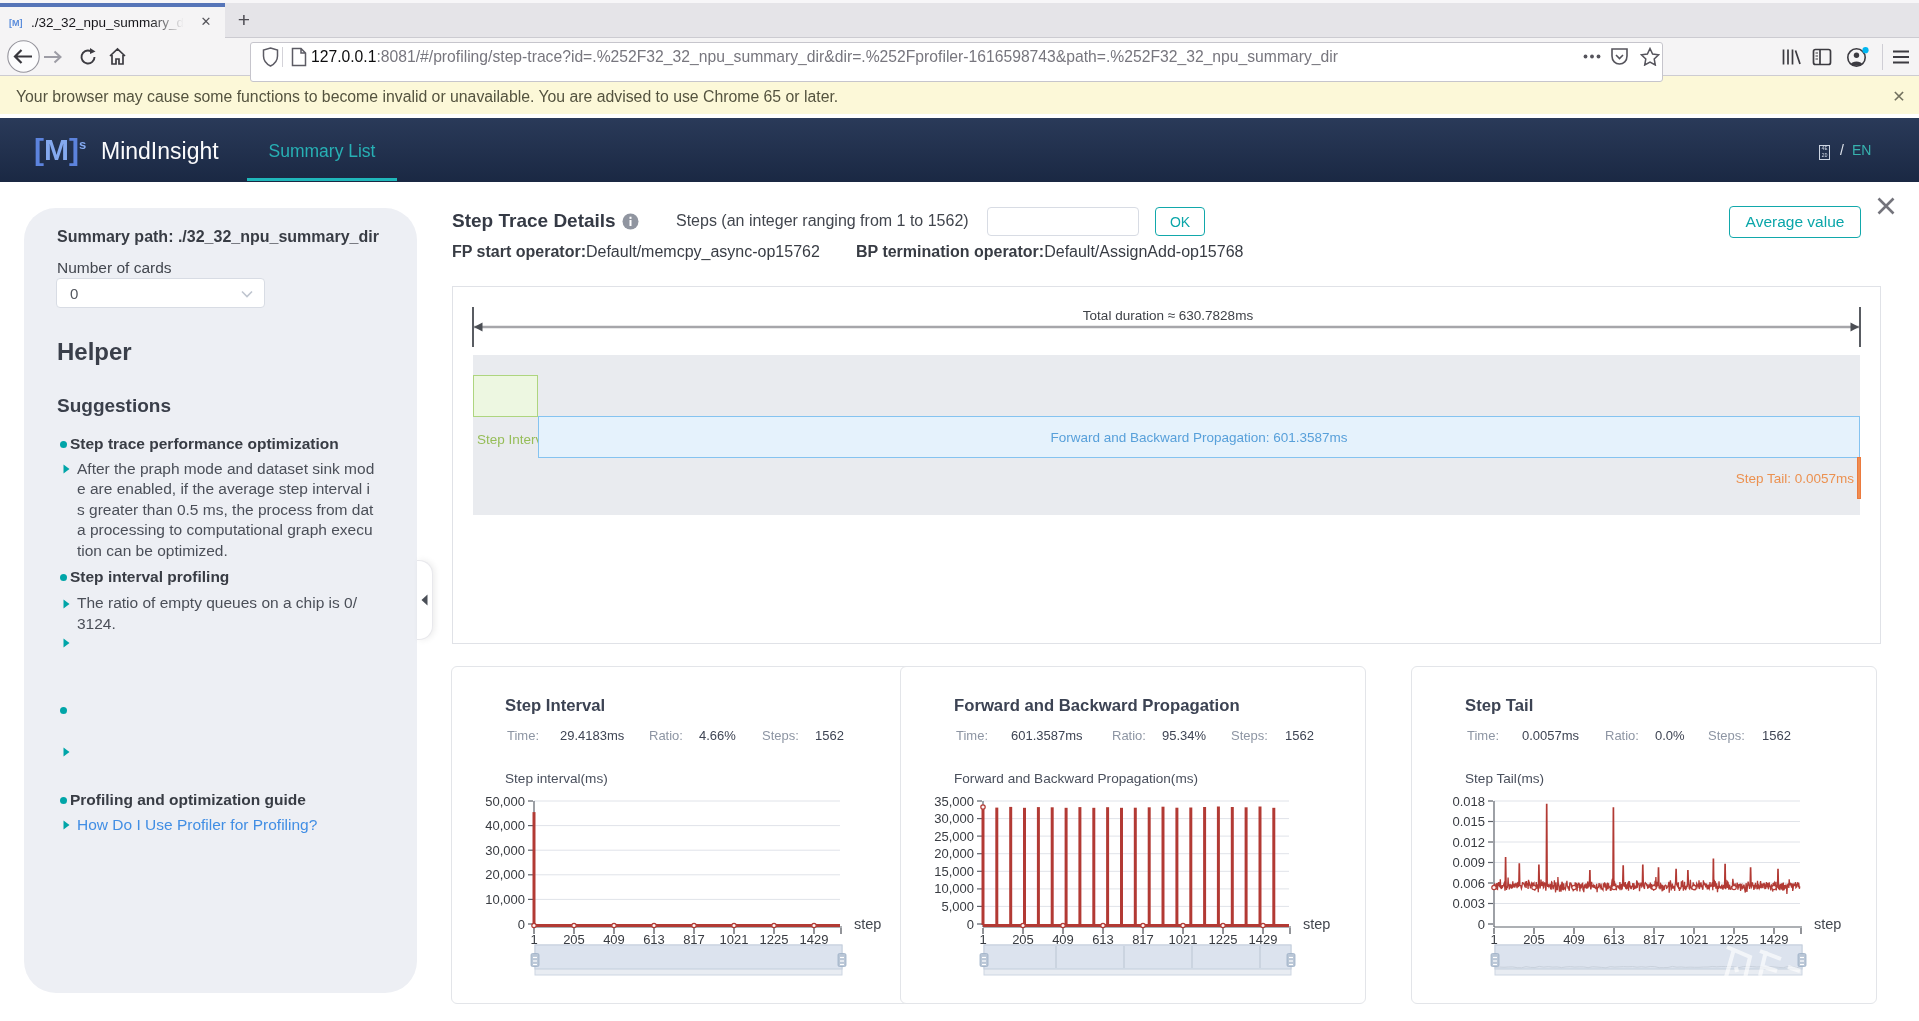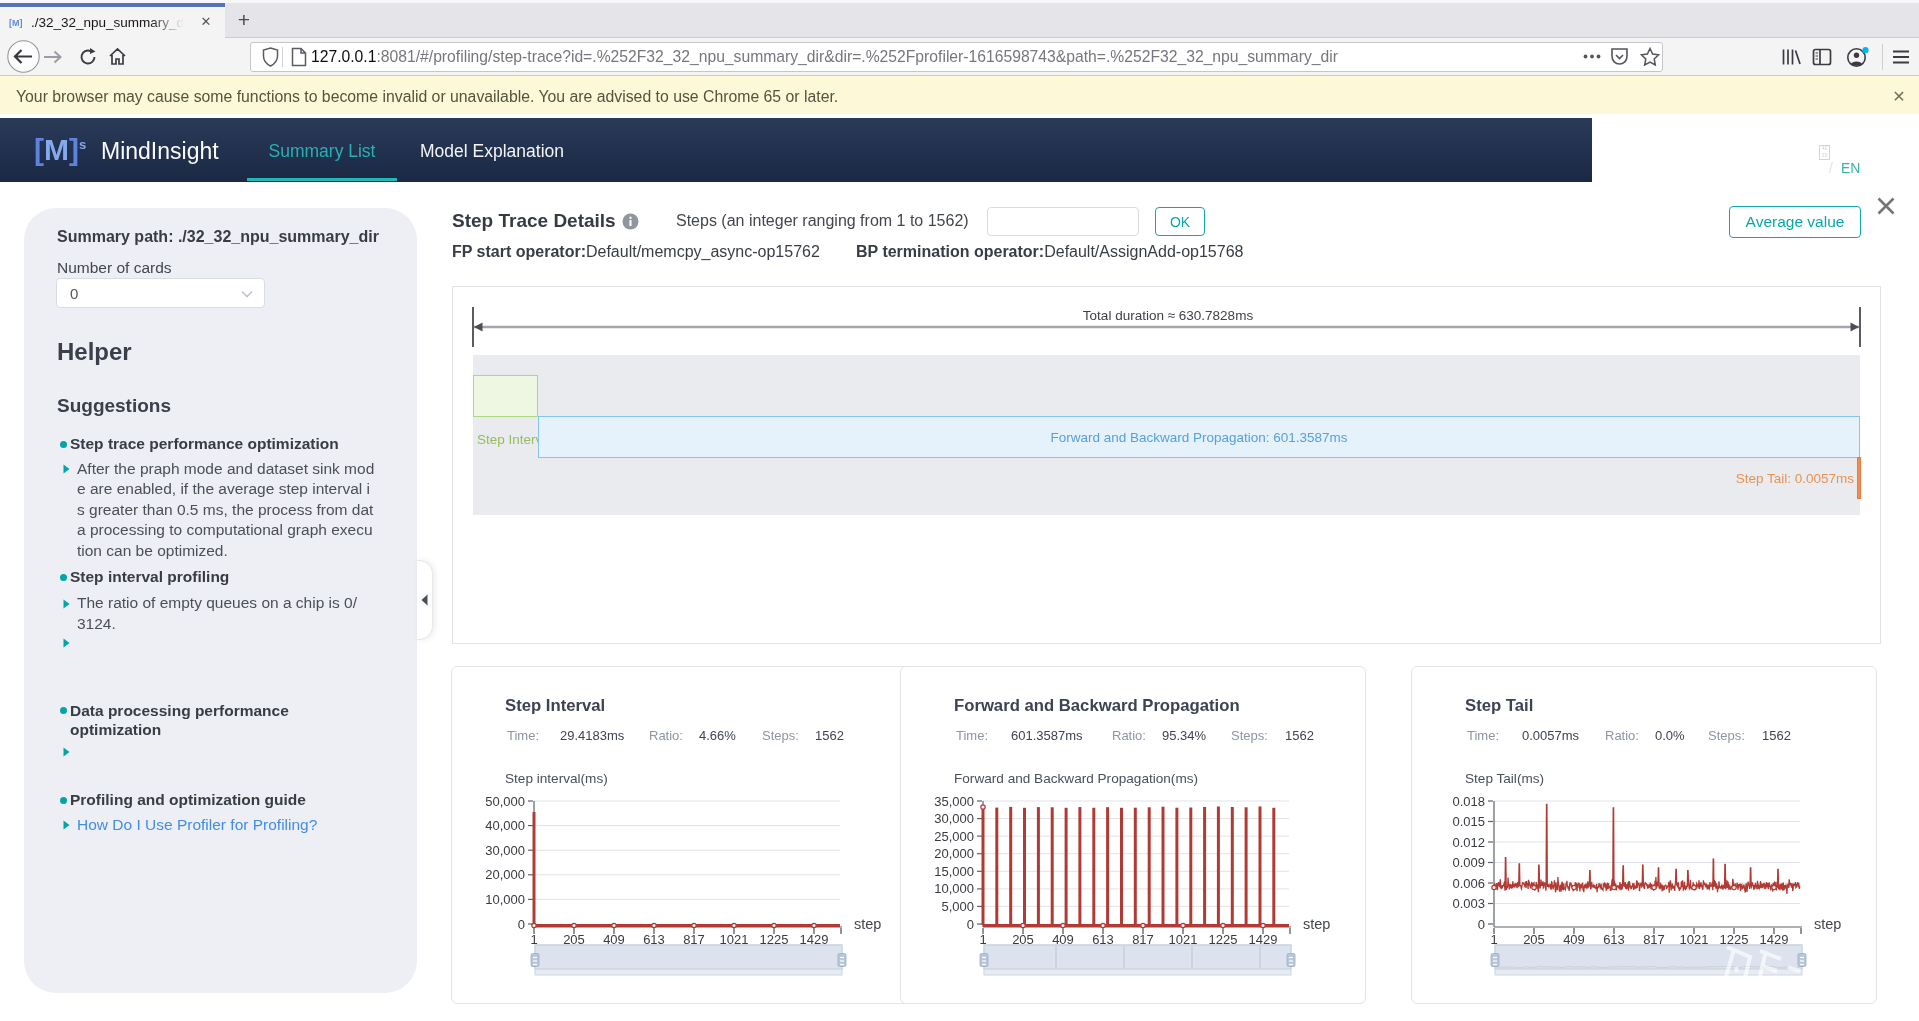--- a/index.html
+++ b/index.html
@@ -10,30 +10,30 @@
 #tabbar .topline{position:absolute;left:0;top:0;width:100%;height:3px;background:#f7f6f8;}
 #tabbar .botline{position:absolute;left:225px;top:37px;right:0;height:1px;background:#cccbd1;}
 #tab{position:absolute;left:0;top:3px;width:225px;height:35px;background:#f5f4f5;}
 #tab .accent{position:absolute;left:0;top:0;width:100%;height:4px;background:#5675b8;}
 #tab .fav{position:absolute;left:9px;top:13px;width:17px;height:15px;font-size:9px;font-weight:bold;color:#5a8cdb;line-height:15px;}
 #tab .title{position:absolute;left:31px;top:12px;width:160px;height:18px;font-size:13.5px;color:#16161a;white-space:nowrap;overflow:hidden;}
 #tab .fade{position:absolute;left:150px;top:5px;width:42px;height:28px;background:linear-gradient(90deg,rgba(245,244,245,0),#f5f4f5 80%);}
 #tab .close{position:absolute;left:198px;top:11px;width:16px;height:16px;color:#55545a;font-size:13px;line-height:16px;text-align:center;}
 #newtab{position:absolute;left:232px;top:8px;width:24px;height:24px;color:#4e4d53;font-size:21px;line-height:23px;text-align:center;font-weight:300;}
 #toolbar{position:absolute;left:0;top:38px;width:1919px;height:38px;background:#f5f4f5;border-bottom:1px solid #cdccd2;}
-#urlbar{position:absolute;left:250px;top:42px;width:1413px;height:30px;background:#fff;border:1px solid #c6c5cc;border-radius:3px;z-index:1;}
+#urlbar{position:absolute;left:250px;top:42px;width:1413px;height:40px;background:#fff;border:1px solid #c6c5cc;border-radius:3px;z-index:1;}
 #urltext{position:absolute;left:60px;top:5px;font-size:15.7px;color:#0c0c0d;white-space:nowrap;}
 #urltext .gray{color:#77767e;}
 #urlsep{position:absolute;left:31px;top:4px;width:1px;height:20px;background:#d4d3d9;}
 
 #notice{position:absolute;left:0;top:76px;width:1919px;height:38px;background:#fcf8d8;}
 #notice .txt{position:absolute;left:16px;top:12px;font-size:15.8px;color:#54533f;}
 #notice .x{position:absolute;left:1889px;top:11px;width:20px;height:20px;color:#72715f;font-size:16px;line-height:20px;text-align:center;}
 
-#apphead{position:absolute;left:0;top:118px;width:1592px;height:64px;background:linear-gradient(180deg,#2a3a59 0%,#1a2843 100%);}
+#apphead{position:absolute;left:0;top:118px;width:1919px;height:64px;background:linear-gradient(180deg,#2a3a59 0%,#1a2843 100%);}
 #logo{position:absolute;left:34px;top:15px;font-size:30px;font-weight:bold;color:#5c83dd;}
 #logo .m{color:#84a9ef;}
 #logo sup{font-size:13px;color:#84a9ef;}
 #brand{position:absolute;left:101px;top:20px;font-size:23px;color:#fbfbfc;}
 #nav1{position:absolute;left:247px;top:0;width:150px;height:64px;font-size:17.5px;color:#27b0b4;text-align:center;line-height:66px;}
 #nav1 .ul{position:absolute;left:0px;bottom:1px;width:150px;height:3px;background:#1fb7ba;}
 #nav2{position:absolute;left:417px;top:0;width:150px;height:64px;font-size:17.5px;color:#f2f4f7;text-align:center;line-height:66px;}
 #lang{position:absolute;left:1819px;top:24px;height:17px;color:#dfe4ec;font-size:14px;}
 #tofu{display:inline-block;width:11px;height:15px;border:1px solid #cdd5e2;font-size:5px;line-height:7px;text-align:center;color:#cdd5e2;vertical-align:-2px;font-family:"Liberation Mono",monospace;}
 
@@ -117,21 +117,20 @@
     <path d="M1 3.5 H17 M1 9 H17 M1 14.5 H17" stroke="#3c3b41" stroke-width="1.8"></path>
   </svg>
 <div id="notice">
     <div class="txt">Your browser may cause some functions to become invalid or unavailable. You are advised to use Chrome 65 or later.</div>
  <div class="x">✕</div>
   </div>
 <div id="apphead">
  <div id="logo">[<span class="m">M</span>]<sup>s</sup></div>
  <div id="brand">MindInsight</div>
  <div id="nav1">Summary List<div class="ul"></div></div>
- <div id="nav2">Model Explanation</div>
  <div id="lang"><span id="tofu">4E<br>2D</span><span style="margin-left:10px;">/</span><span style="margin-left:8px;color:#37b2ae;">EN</span></div>
 </div>
 <div id="sidebar">
     <div class="sb" style="left:33px;top:20px;font-size:16px;font-weight:bold;color:#383c44;">Summary path: ./32_32_npu_summary_dir</div>
     <div class="sb" style="left:33px;top:51px;font-size:15.5px;font-weight:normal;color:#42464e;">Number of cards</div>
     <div class="abs" style="left:32px;top:70px;width:209px;height:30px;background:#fff;border:1px solid #d8dce4;border-radius:4px;"></div>
     <div class="sb" style="left:46px;top:77px;font-size:15px;font-weight:normal;color:#53575f;">0</div>
     <svg class="abs" style="left:217px;top:82px" width="12" height="8" viewBox="0 0 12 8">
       <path d="M1 1.5 L6 6.5 L11 1.5" stroke="#bfc5cf" stroke-width="1.6" fill="none"></path>
     </svg>
@@ -146,21 +145,20 @@
     <div class="abs" style="left:36px;top:365.5px;width:7px;height:7px;border-radius:50%;background:#00a5a8;"></div>
     <div class="sb" style="left:46px;top:360px;font-size:15.5px;font-weight:bold;color:#383c44;">Step interval profiling</div>
     <svg class="abs" style="left:39px;top:390.5px" width="7" height="10" viewBox="0 0 7 10">
       <path d="M0.5 0.5 L6.5 5 L0.5 9.5 Z" fill="#00a5a8"></path>
     </svg>
     <div class="sb" style="left:53px;top:385px;font-size:15.5px;font-weight:normal;color:#4b4f58;line-height:20.5px;">The ratio of empty queues on a chip is 0/<br>3124.</div>
     <svg class="abs" style="left:39px;top:430px" width="7" height="10" viewBox="0 0 7 10">
       <path d="M0.5 0.5 L6.5 5 L0.5 9.5 Z" fill="#00a5a8"></path>
     </svg>
     <div class="abs" style="left:36px;top:498.5px;width:7px;height:7px;border-radius:50%;background:#00a5a8;"></div>
-    <div class="sb" style="left:46px;top:492.5px;font-size:15.5px;font-weight:bold;color:#383c44;line-height:19px;">Data processing performance<br>optimization</div>
     <svg class="abs" style="left:39px;top:539px" width="7" height="10" viewBox="0 0 7 10">
       <path d="M0.5 0.5 L6.5 5 L0.5 9.5 Z" fill="#00a5a8"></path>
     </svg>
     <div class="abs" style="left:36px;top:588.5px;width:7px;height:7px;border-radius:50%;background:#00a5a8;"></div>
     <div class="sb" style="left:46px;top:583px;font-size:15.5px;font-weight:bold;color:#383c44;">Profiling and optimization guide</div>
     <svg class="abs" style="left:39px;top:612px" width="7" height="10" viewBox="0 0 7 10">
       <path d="M0.5 0.5 L6.5 5 L0.5 9.5 Z" fill="#00a5a8"></path>
     </svg>
     <div class="sb" style="left:53px;top:608px;font-size:15.5px;font-weight:normal;color:#418ee4;">How Do I Use Profiler for Profiling?</div>
   </div>

